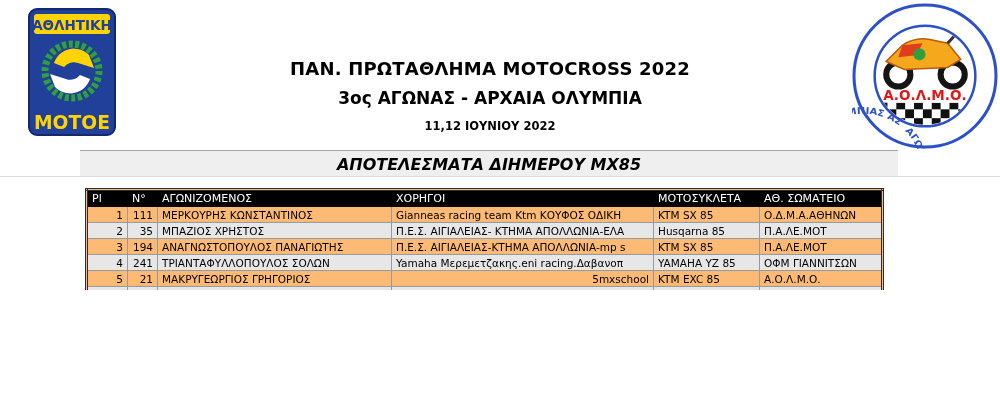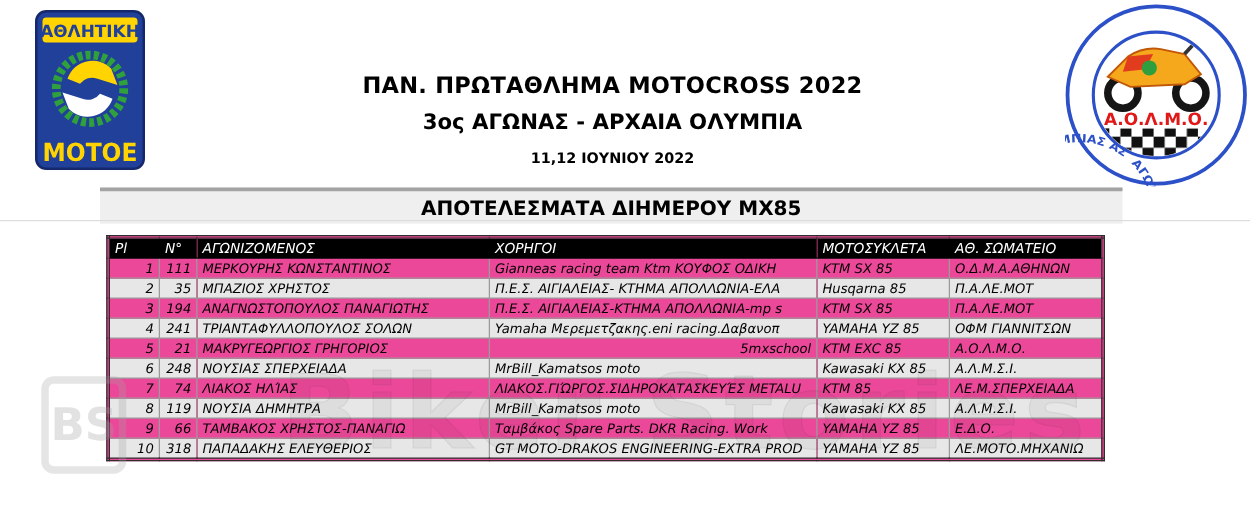--- a/index.html
+++ b/index.html
@@ -1,39 +1,39 @@
 <!DOCTYPE html>
 <html><head>
 <meta charset="utf-8">
 <style>
   html,body{margin:0;padding:0;background:#fff;}
-  .page{position:relative;width:1000px;height:411px;background:#ffffff;overflow:hidden;
+  .page{position:relative;width:1000px;height:290px;background:#ffffff;overflow:hidden;
         font-family:"DejaVu Sans","Liberation Sans",sans-serif;color:#000;}
 
   
   .title-block{position:absolute;left:130px;top:58px;width:720px;text-align:center;}
   .title-1{font-size:18px;font-weight:bold;letter-spacing:0.2px;}
   .title-2{font-size:17px;font-weight:bold;margin-top:9px;}
   .title-date{font-size:11.5px;font-weight:bold;margin-top:11px;}
 
   
   .results-bar{position:absolute;left:80px;top:150px;width:818px;height:26px;
-               background:#efefef;border-top:3px solid #a3a3a3;
-               display:flex;align-items:center;justify-content:center;}
+               background:#efefef;border-top:1px solid #a3a3a3;
+               display:flex;align-items:center;justify-content:center;font-style:italic;}
   .results-bar span{font-size:16px;font-weight:bold;}
   .full-rule{position:absolute;left:0;top:176px;width:1000px;height:1px;background:#dddddd;}
 
   
   .logo-left{position:absolute;left:28px;top:8px;width:88px;height:128px;}
   .logo-right{position:absolute;left:852px;top:3px;width:146px;height:146px;}
 
   
   table.results{position:absolute;left:85px;top:188px;width:796px;
                 border-collapse:collapse;table-layout:fixed;
-                border:3px double #2e2e2e;background:#ec4899;font-size:11px;font-style:italic;}
+                border:3px double #2e2e2e;background:#fdba74;font-size:11px;}
   table.results col.c0{width:41px;} table.results col.c1{width:30px;}
   table.results col.c2{width:234px;} table.results col.c3{width:262px;}
   table.results col.c4{width:106px;} table.results col.c5{width:123px;}
   table.results th{background:#000;color:#fff;font-weight:normal;text-align:left;
                    padding:1px 4px;height:13px;border:1px solid #000;
                    white-space:nowrap;overflow:hidden;font-size:11px;}
   table.results td{border:1px solid #9a9a9a;padding:0 4px;height:15px;
                    white-space:nowrap;overflow:hidden;font-size:10.5px;}
   table.results tbody tr:nth-child(even){background:#e7e7e7;}
   table.results td.c0,table.results td.c1{text-align:right;}

